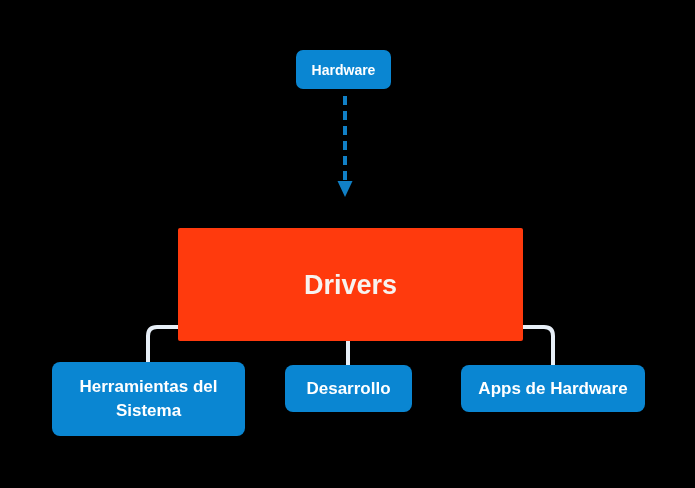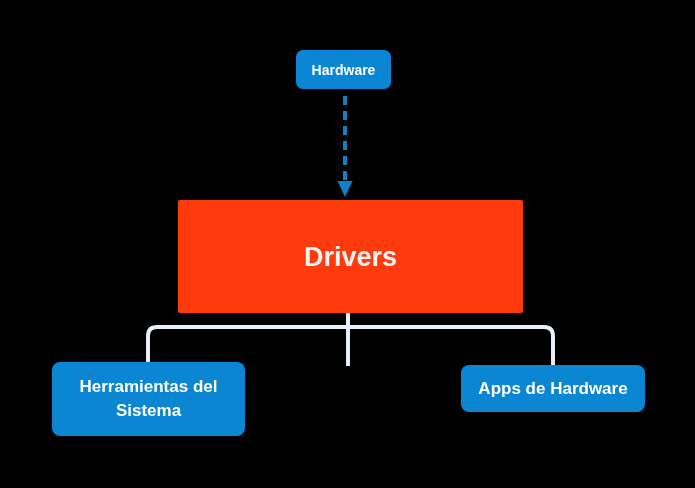--- a/index.html
+++ b/index.html
@@ -95,26 +95,29 @@
     <path d="M345 96 L345 183" fill="none" stroke-width="4" stroke-dasharray="9 6" stroke="#1180c6"></path>
     <polygon points="337.5,181 352.5,181 345,197" fill="#1180c6"></polygon>
 
     <path d="M348 313 L348 366 M148 363 L148 336 Q148 327 157 327 L544 327 Q553 327 553 336 L553 366" fill="none" stroke-width="4" stroke-linejoin="round" stroke="#e8eff8"></path>
   </svg>
 
   <div class="node node-hardware" style="background-color: rgb(10, 134, 210);">
     <span>Hardware</span>
   </div>
 
-  <div class="node node-drivers" style="background-color: rgb(255, 58, 13);">
+  <div class="node node-drivers" style="background-color: rgb(255, 58, 13); margin-top: 28px;">
     <div class="drivers-title">Drivers</div>
   </div>
 
   <div class="node node-child node-child-1" style="background-color: rgb(10, 134, 210);">
     <span>Herramientas del Sistema</span>
   </div>
 
+  <div class="node node-child node-child-2" style="background-color: rgb(10, 134, 210);">
+    <span>Desarrollo</span>
+  </div>
 
   <div class="node node-child node-child-3" style="background-color: rgb(10, 134, 210);">
     <span>Apps de Hardware</span>
   </div>
 
 </div>
 
 </body></html>

